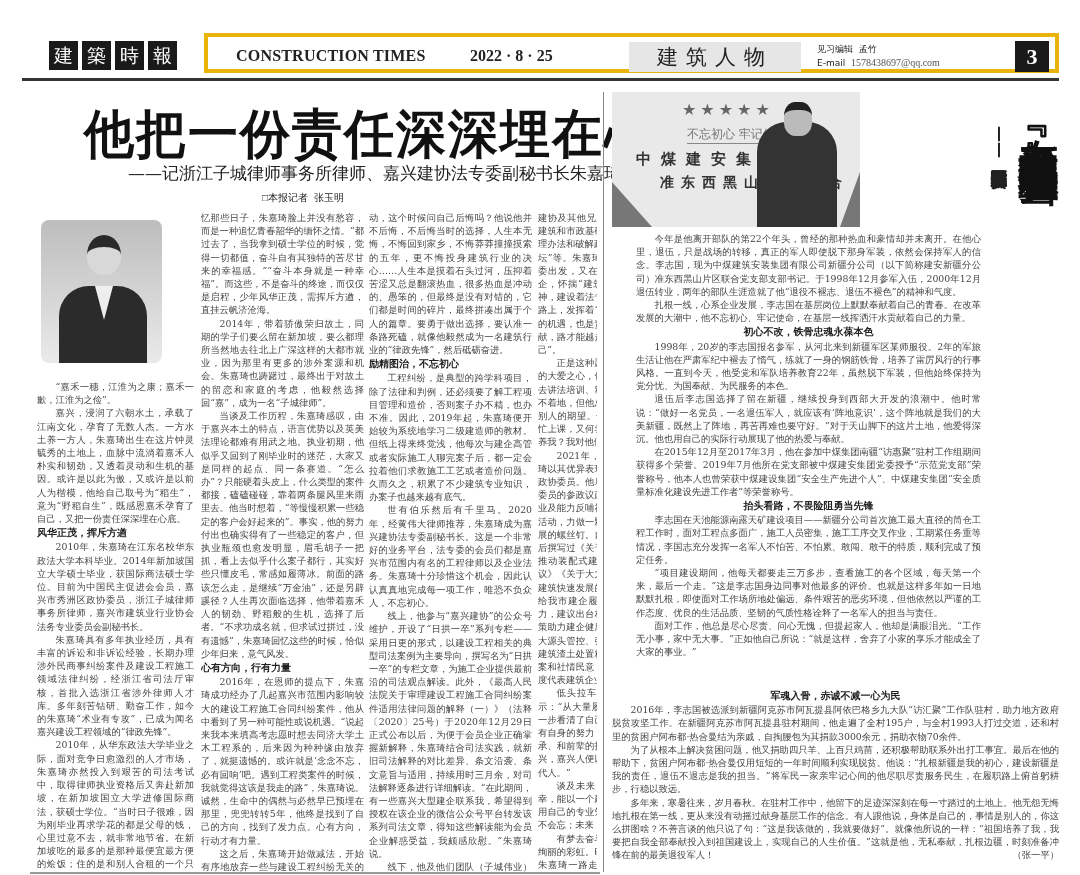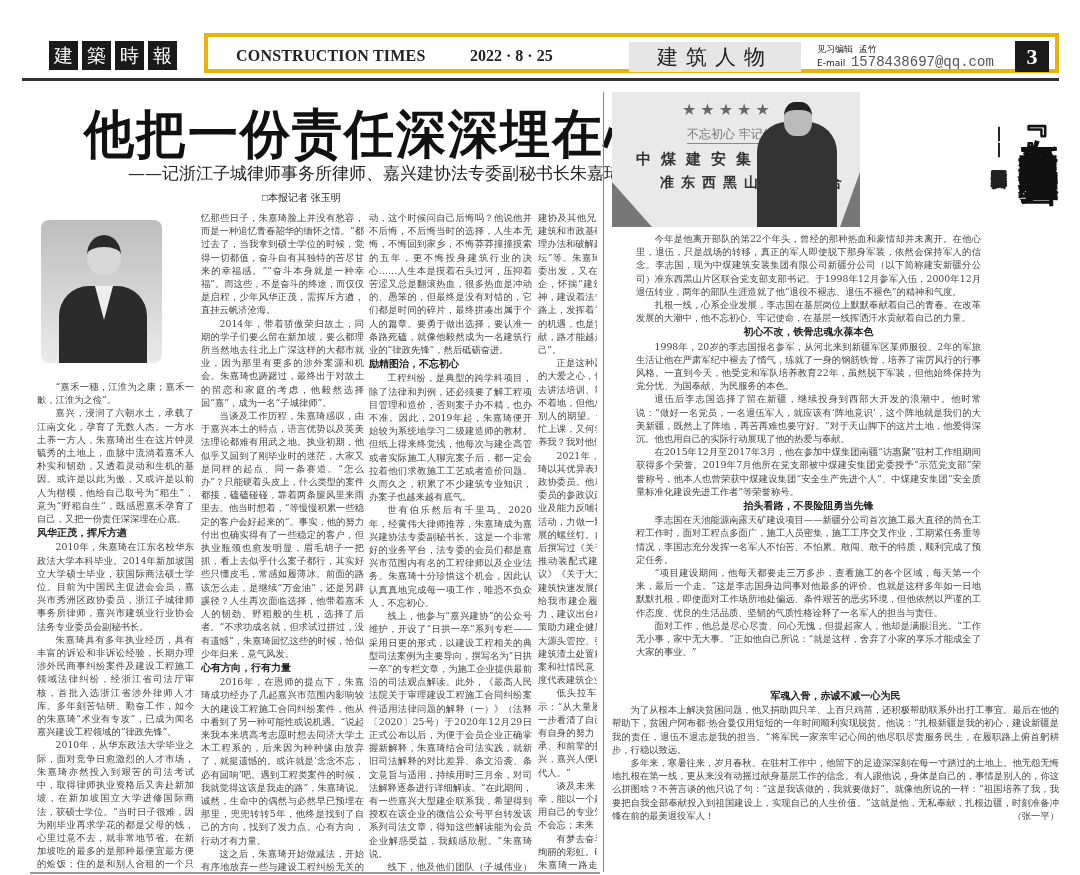--- a/index.html
+++ b/index.html
@@ -8,28 +8,28 @@
 
   
   .masthead { position: absolute; left: 22px; top: 33px; width: 1037px; height: 42px; }
   .logo { position: absolute; left: 27px; top: 8px; display: flex; gap: 4px; }
   .logo span { width: 29px; height: 29px; background: #1a1a1a; color: #fff; font-size: 19px; line-height: 29px; text-align: center; font-family: "DejaVu Serif", serif; }
   .mast-box { position: absolute; left: 182px; top: 0; width: 855px; height: 40px; border: 4px solid #eab308; }
   .mast-en { position: absolute; left: 28px; top: 10px; font-size: 16px; font-weight: bold; font-family: "Liberation Serif", serif; letter-spacing: 0.2px; }
   .mast-date { position: absolute; left: 262px; top: 10px; font-size: 16px; font-weight: bold; font-family: "Liberation Serif", serif; }
   .section-box { position: absolute; left: 421px; top: 5px; width: 172px; height: 30px; background: #e6e6e6; font-size: 21px; text-align: center; line-height: 30px; letter-spacing: 8px; font-family: "DejaVu Sans", sans-serif; }
   .editor { position: absolute; left: 609px; top: 6px; font-size: 9px; font-family: "DejaVu Sans", sans-serif; line-height: 13px; }
-  .editor .email-val { font-family: Liberation Mono, monospace; font-size: 14px; color: #555; }
+  .editor .email-val { font-family: Liberation Serif, serif; font-size: 10px; color: #555; }
   .page-no { position: absolute; right: 6px; top: 4px; width: 34px; height: 31px; background: #1a1a1a; color: #fff; font-size: 22px; font-weight: bold; text-align: center; line-height: 31px; font-family: "Liberation Serif", serif; }
   .mast-rule { position: absolute; left: 0; top: 45px; width: 1037px; height: 3px; background: #333; }
 
   
   .headline { position: absolute; left: 84px; top: 101px; font-size: 50px; font-weight: bold; font-family: "DejaVu Sans", sans-serif; letter-spacing: 2px; color: #111; transform: scaleY(1.05); white-space: nowrap; }
   .subhead { position: absolute; left: 128px; top: 162px; font-size: 17px; font-family: "DejaVu Serif", serif; white-space: nowrap; }
-  .byline { position: absolute; left: 262px; top: 191px; font-size: 10px; font-family: Liberation Sans, sans-serif; }
+  .byline { position: absolute; left: 262px; top: 191px; font-size: 10px; font-family: Liberation Mono, monospace; }
 
   .photo-left { position: absolute; left: 41px; top: 220px; width: 121px; height: 143px; border-radius: 8px; background: linear-gradient(180deg,#bdbdbd,#eaeaea); overflow: hidden; }
   .photo-left .head { position: absolute; left: 46px; top: 15px; width: 34px; height: 40px; border-radius: 50% 50% 45% 45%; background: #d8d8d8; border-top: 12px solid #2a2a2a; }
   .photo-left .body { position: absolute; left: 18px; top: 66px; width: 88px; height: 80px; border-radius: 30px 30px 0 0; background: #2b2b2b; }
   .photo-left .shirt { position: absolute; left: 54px; top: 66px; width: 18px; height: 34px; background: #eee; clip-path: polygon(0 0,100% 0,50% 100%); }
 
   .col { position: absolute; font-size: 9.3px; line-height: 13.2px; color: #444; text-align: justify; font-family: "DejaVu Serif", serif; overflow: hidden; }
   .col p { text-indent: 2em; }
   .col h4 { text-align: left; font-size: 10px; font-weight: bold; color: #222; font-family: "DejaVu Sans", sans-serif; margin: 1px 0; }
   .col .quote { text-indent: 2em; }
@@ -160,15 +160,16 @@
   <p>退伍后李志国选择了留在新疆，继续投身到西部大开发的浪潮中。他时常说：“做好一名党员，一名退伍军人，就应该有‘阵地意识’，这个阵地就是我们的大美新疆，既然上了阵地，再苦再难也要守好。”对于天山脚下的这片土地，他爱得深沉。他也用自己的实际行动展现了他的热爱与奉献。</p>
   <p>在2015年12月至2017年3月，他在参加中煤集团南疆“访惠聚”驻村工作组期间获得多个荣誉。2019年7月他所在党支部被中煤建安集团党委授予“示范党支部”荣誉称号，他本人也曾荣获中煤建设集团“安全生产先进个人”、中煤建安集团“安全质量标准化建设先进工作者”等荣誉称号。</p>
   <h4>抬头看路，不畏险阻勇当先锋</h4>
   <p>李志国在天池能源南露天矿建设项目——新疆分公司首次施工最大直径的筒仓工程工作时，面对工程点多面广，施工人员密集，施工工序交叉作业，工期紧任务重等情况，李国志充分发挥一名军人不怕苦、不怕累、敢闯、敢干的特质，顺利完成了预定任务。</p>
   <p>“项目建设期间，他每天都要走三万多步，查看施工的各个区域，每天第一个来，最后一个走。”这是李志国身边同事对他最多的评价。也就是这样多年如一日地默默扎根，即使面对工作场所地处偏远、条件艰苦的恶劣环境，但他依然以严谨的工作态度、优良的生活品质、坚韧的气质性格诠释了一名军人的担当与责任。</p>
   <p>面对工作，他总是尽心尽责、问心无愧，但提起家人，他却是满眼泪光。“工作无小事，家中无大事。”正如他自己所说：“就是这样，舍弃了小家的享乐才能成全了大家的事业。”</p>
 </div>
 
 <div class="r-col r-bottom">
   <h4>军魂入骨，赤诚不减一心为民</h4>
+  <p>2016年，李志国被选派到新疆阿克苏市阿瓦提县阿依巴格乡九大队“访汇聚”工作队驻村，助力地方政府脱贫攻坚工作。在新疆阿克苏市阿瓦提县驻村期间，他走遍了全村195户，与全村1993人打过交道，还和村里的贫困户阿布都·热合曼结为亲戚，自掏腰包为其捐款3000余元，捐助衣物70余件。</p>
   <p>为了从根本上解决贫困问题，他又捐助四只羊、上百只鸡苗，还积极帮助联系外出打工事宜。最后在他的帮助下，贫困户阿布都·热合曼仅用短短的一年时间顺利实现脱贫。他说：“扎根新疆是我的初心，建设新疆是我的责任，退伍不退志是我的担当。”将军民一家亲牢记心间的他尽职尽责服务民生，在履职路上俯首躬耕步，行稳以致远。</p>
   <p><span>多年来，寒暑往来，岁月春秋。在驻村工作中，他留下的足迹深深刻在每一寸踏过的土地上。他无怨无悔地扎根在第一线，更从来没有动摇过献身基层工作的信念。有人跟他说，身体是自己的，事情是别人的，你这么拼图啥？不善言谈的他只说了句：“这是我该做的，我就要做好”。就像他所说的一样：“祖国培养了我，我要把自我全部奉献投入到祖国建设上，实现自己的人生价值。”这就是他，无私奉献，扎根边疆，时刻准备冲锋在前的最美退役军人！</span><span class="sign">（张一平）</span></p>
 </div>
 
 </body></html>

